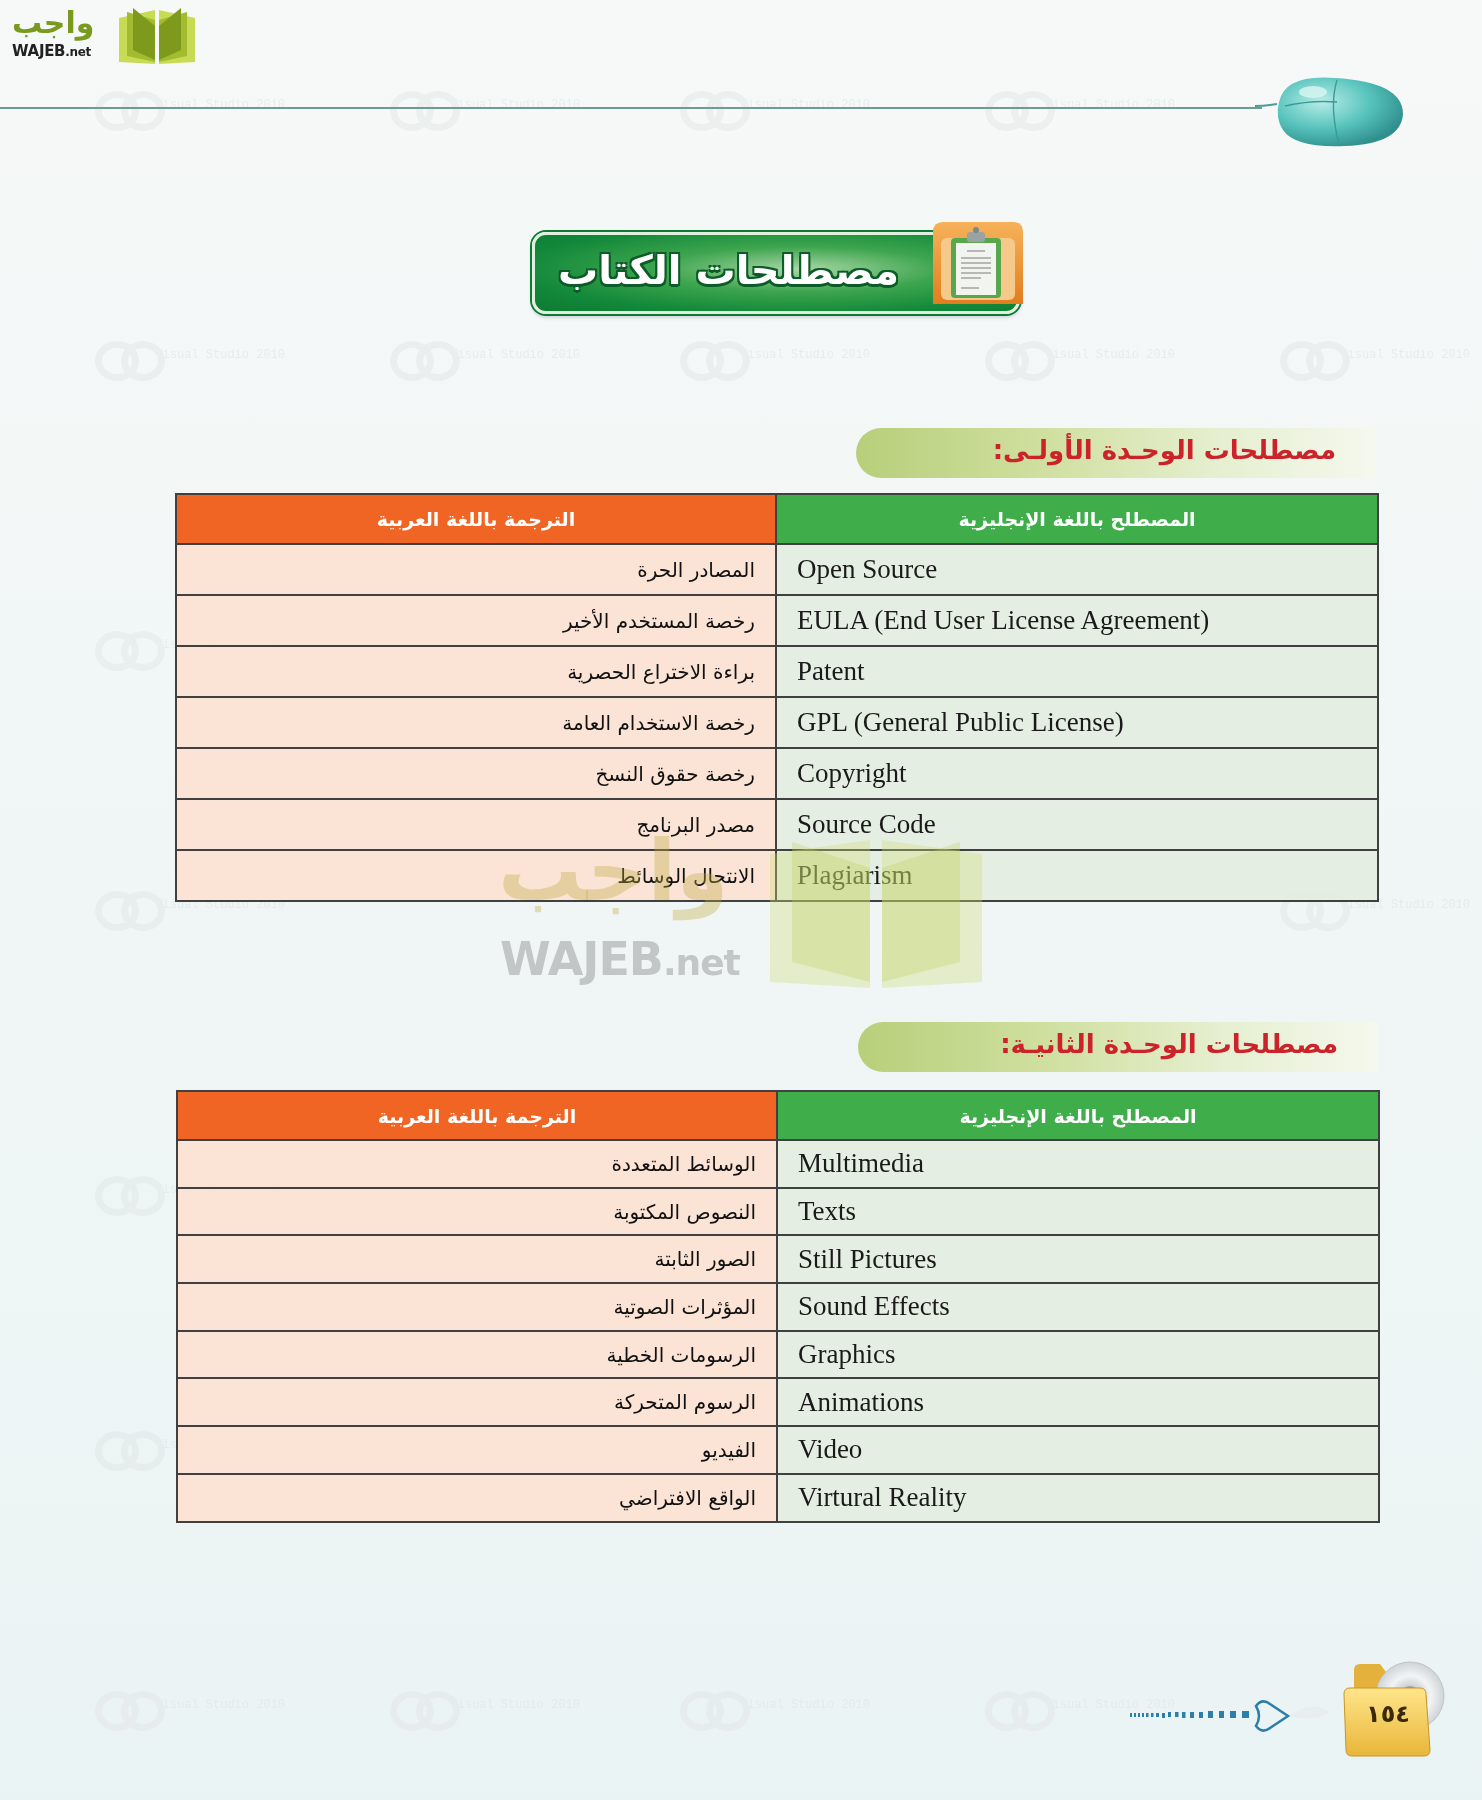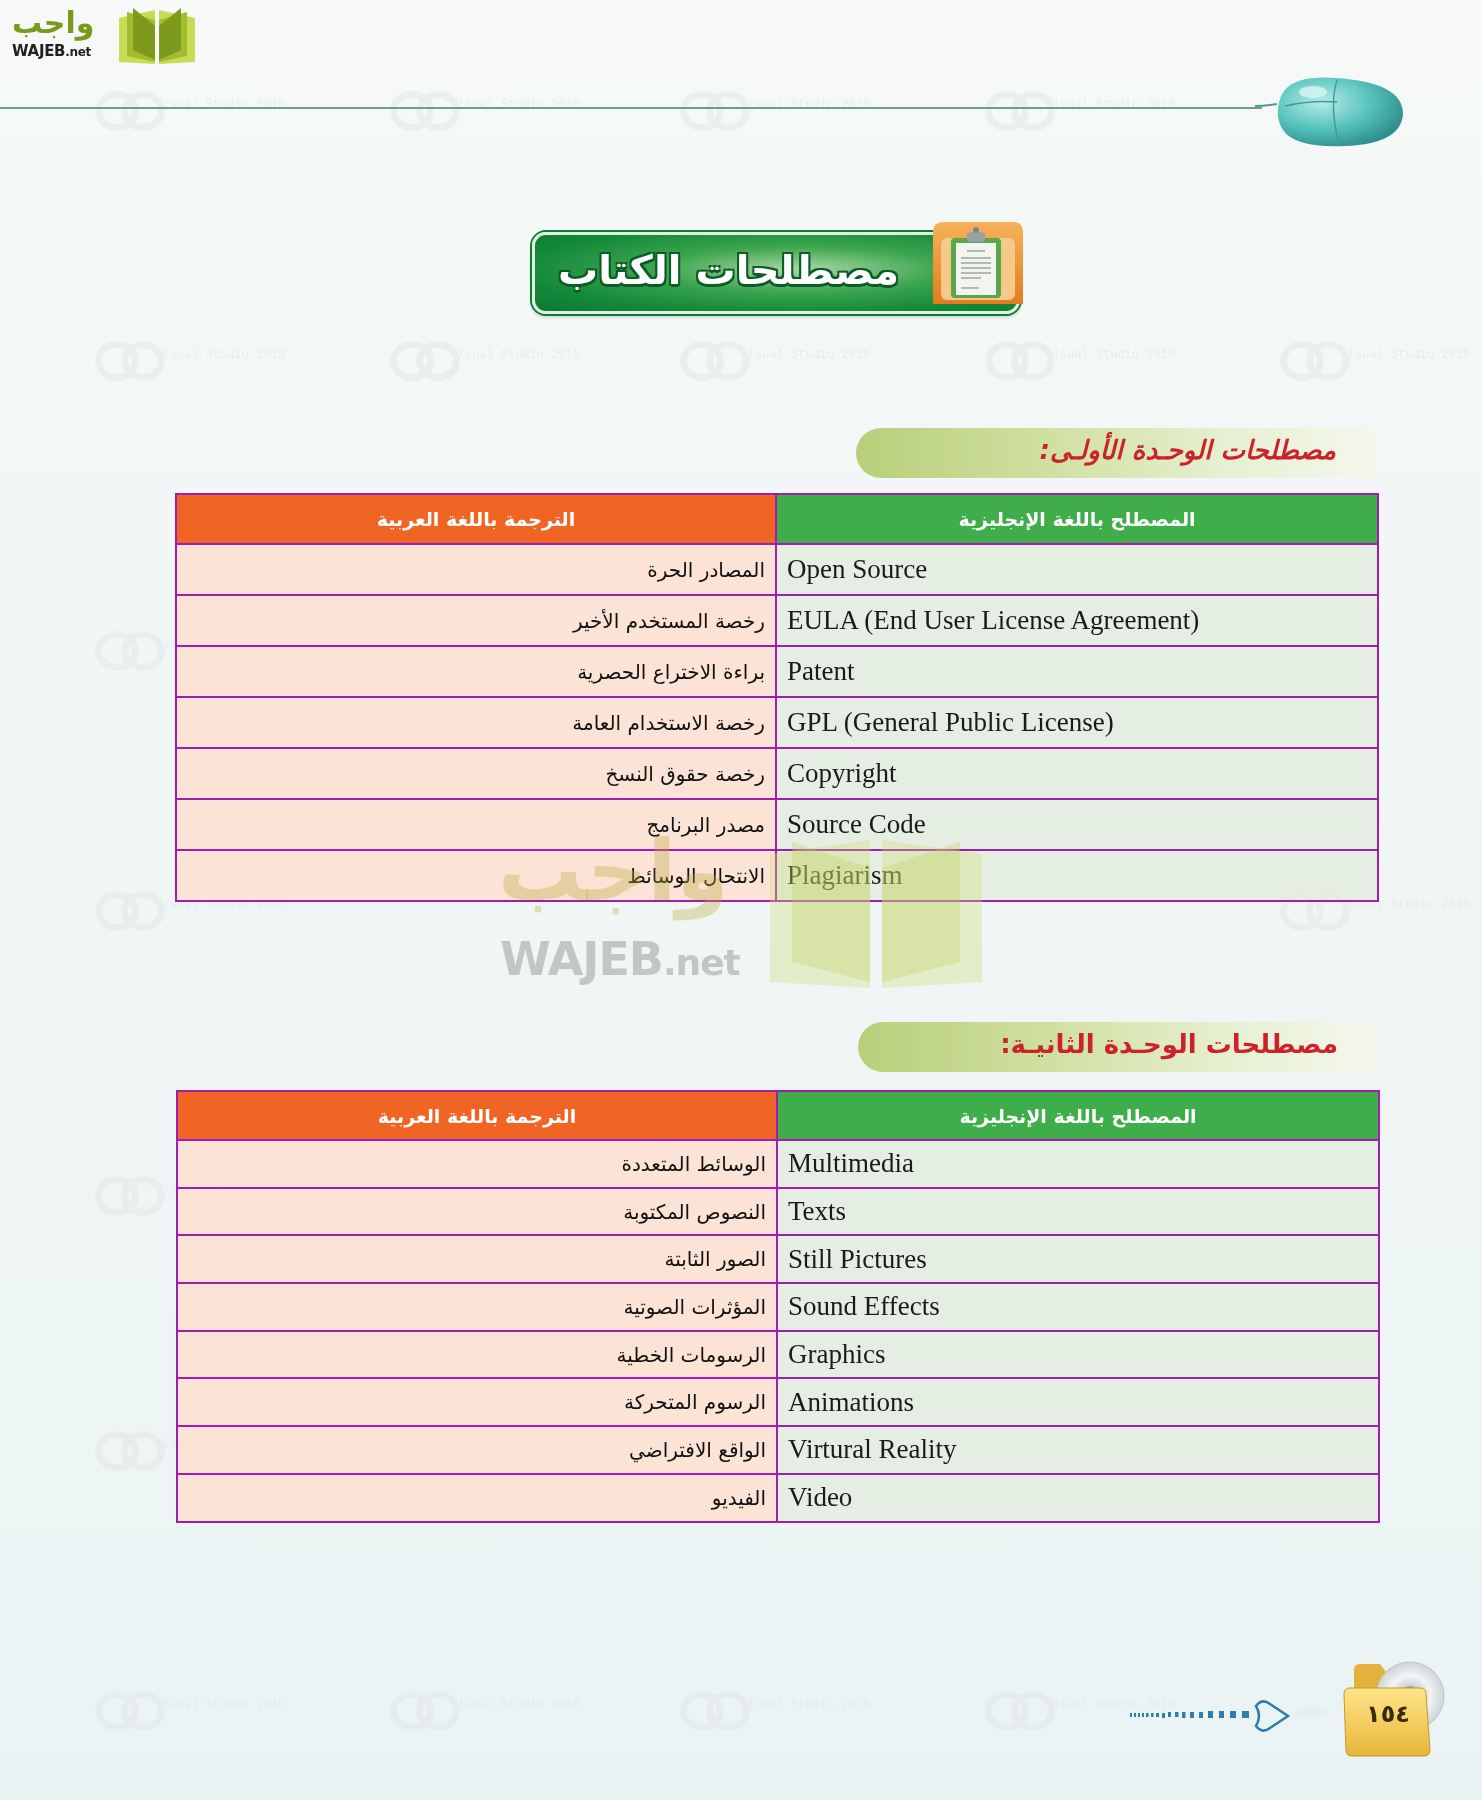--- a/index.html
+++ b/index.html
@@ -81,22 +81,22 @@
     letter-spacing: 0.5px;
   }
 
   
   .terms {
     position: absolute;
     border-collapse: collapse;
     table-layout: fixed;
   }
   .terms th, .terms td {
-    border: 2px solid #a21caf;
-    padding: 0 10px;
+    border: 2px solid #404040;
+    padding: 0 20px;
   }
   .terms th {
     color: #fff; font-weight: bold;
     font-family: "DejaVu Sans", sans-serif; font-size: 19px;
     direction: rtl; text-align: center;
   }
   .terms th.ar-col { background: #f06424; }
   .terms th.en-col { background: #3fad4a; }
   .terms td.ar-col {
     background: rgba(252, 226, 210, 0.92);
@@ -272,21 +272,21 @@
     <line x1="40" y1="33" x2="58" y2="33"></line>
     <line x1="34" y1="40" x2="64" y2="40"></line>
     <line x1="34" y1="45" x2="64" y2="45"></line>
     <line x1="34" y1="50" x2="64" y2="50"></line>
     <line x1="34" y1="55" x2="64" y2="55"></line>
     <line x1="34" y1="60" x2="54" y2="60"></line>
     <line x1="34" y1="70" x2="52" y2="70"></line>
   </g>
 </svg>
 
-<div class="sec-head" style="left:856px;top:428px;width:520px;font-style:italic;">
+<div class="sec-head" style="left:856px;top:428px;width:520px;">
   <span class="t">مصطلحات الوحـدة الأولـى:</span>
 </div>
 
 <table class="terms" id="t1">
   <colgroup>
       <col class="c-ar">
       <col class="c-en">
     </colgroup>
   <thead>
     <tr>
@@ -371,26 +371,26 @@
     </tr>
     <tr>
       <td class="ar-col">الرسومات الخطية</td>
       <td class="en-col">Graphics</td>
     </tr>
     <tr>
       <td class="ar-col">الرسوم المتحركة</td>
       <td class="en-col">Animations</td>
     </tr>
     <tr>
+      <td class="ar-col">الفيديو</td>
+      <td class="en-col">Video</td>
+    </tr>
+    <tr>
       <td class="ar-col">الواقع الافتراضي</td>
       <td class="en-col">Virtural Reality</td>
-    </tr>
-    <tr>
-      <td class="ar-col">الفيديو</td>
-      <td class="en-col">Video</td>
     </tr>
   </tbody>
 </table>
 
 <svg class="footer-arrow" viewBox="0 0 205 48">
   <g fill="#2b7fa8">
     <rect x="0" y="21" width="2" height="4"></rect>
       <rect x="4" y="21" width="2" height="4"></rect>
     <rect x="8" y="21" width="2" height="4"></rect>
       <rect x="12" y="21" width="2" height="4"></rect>

